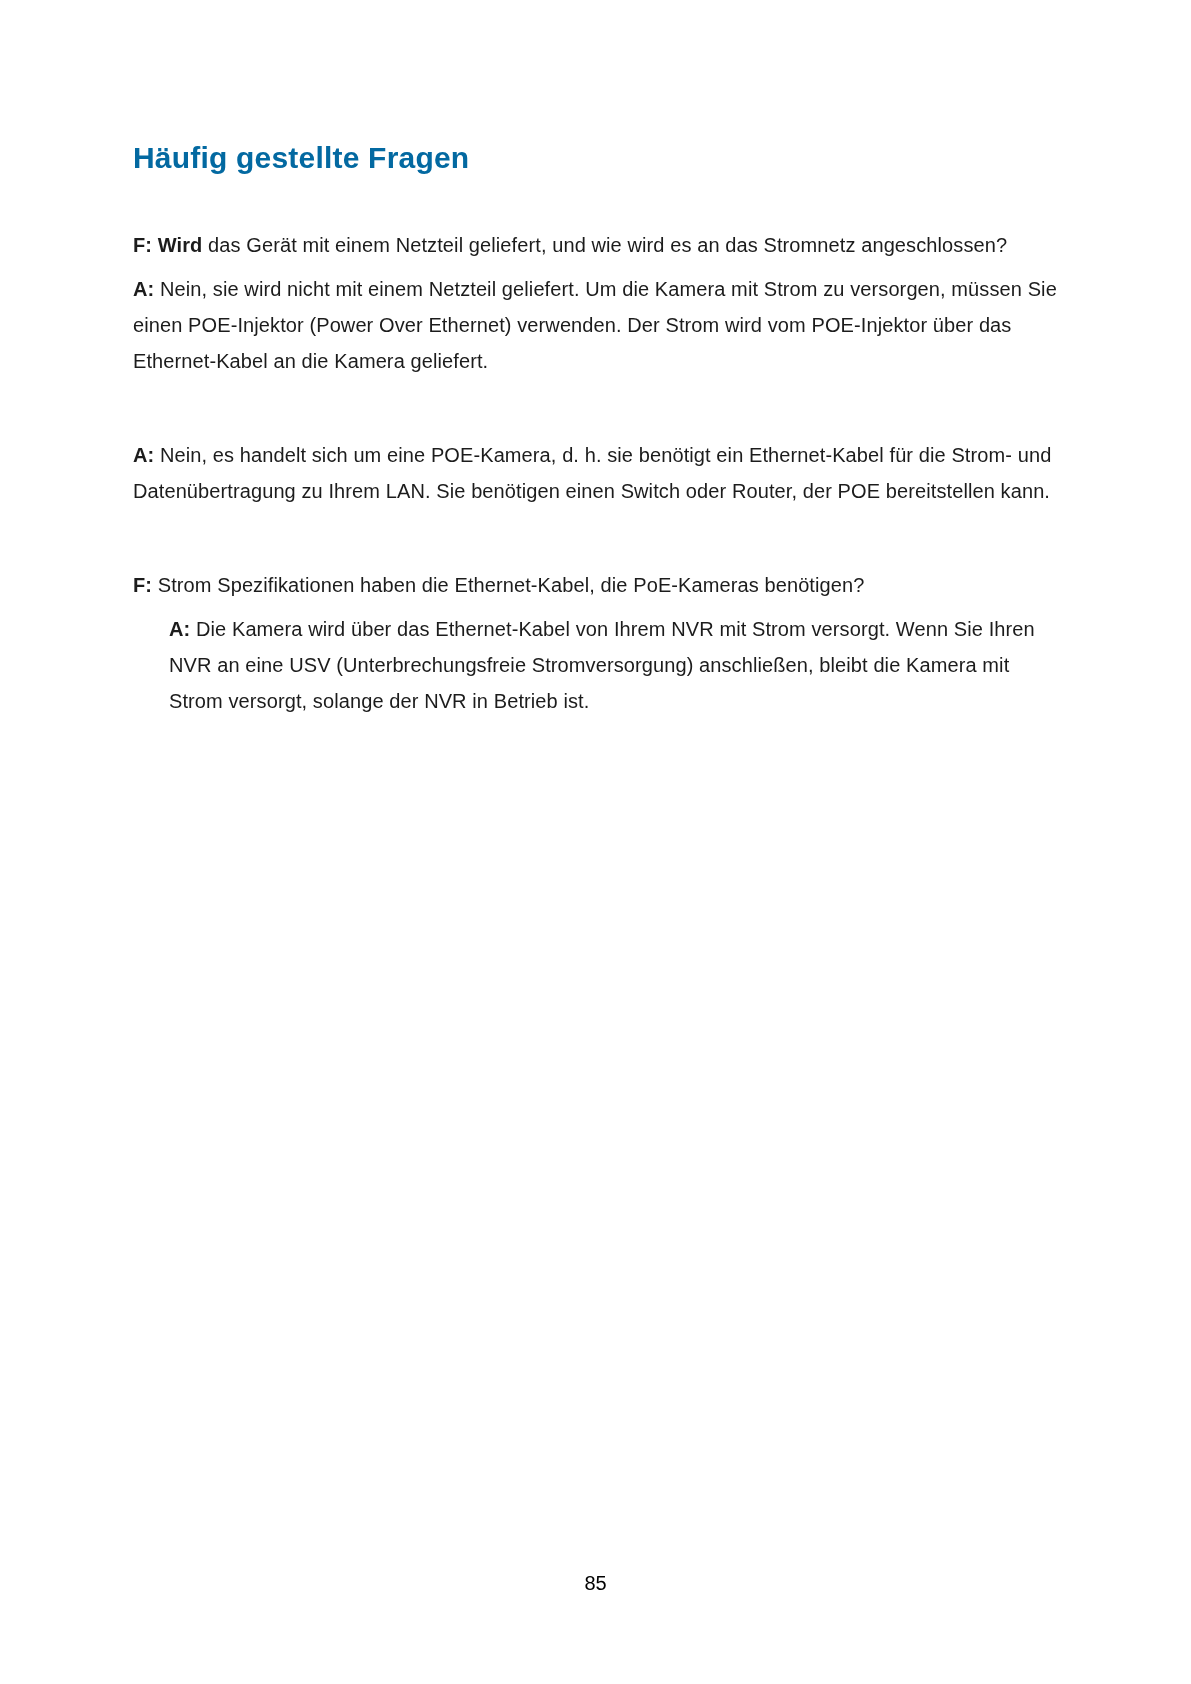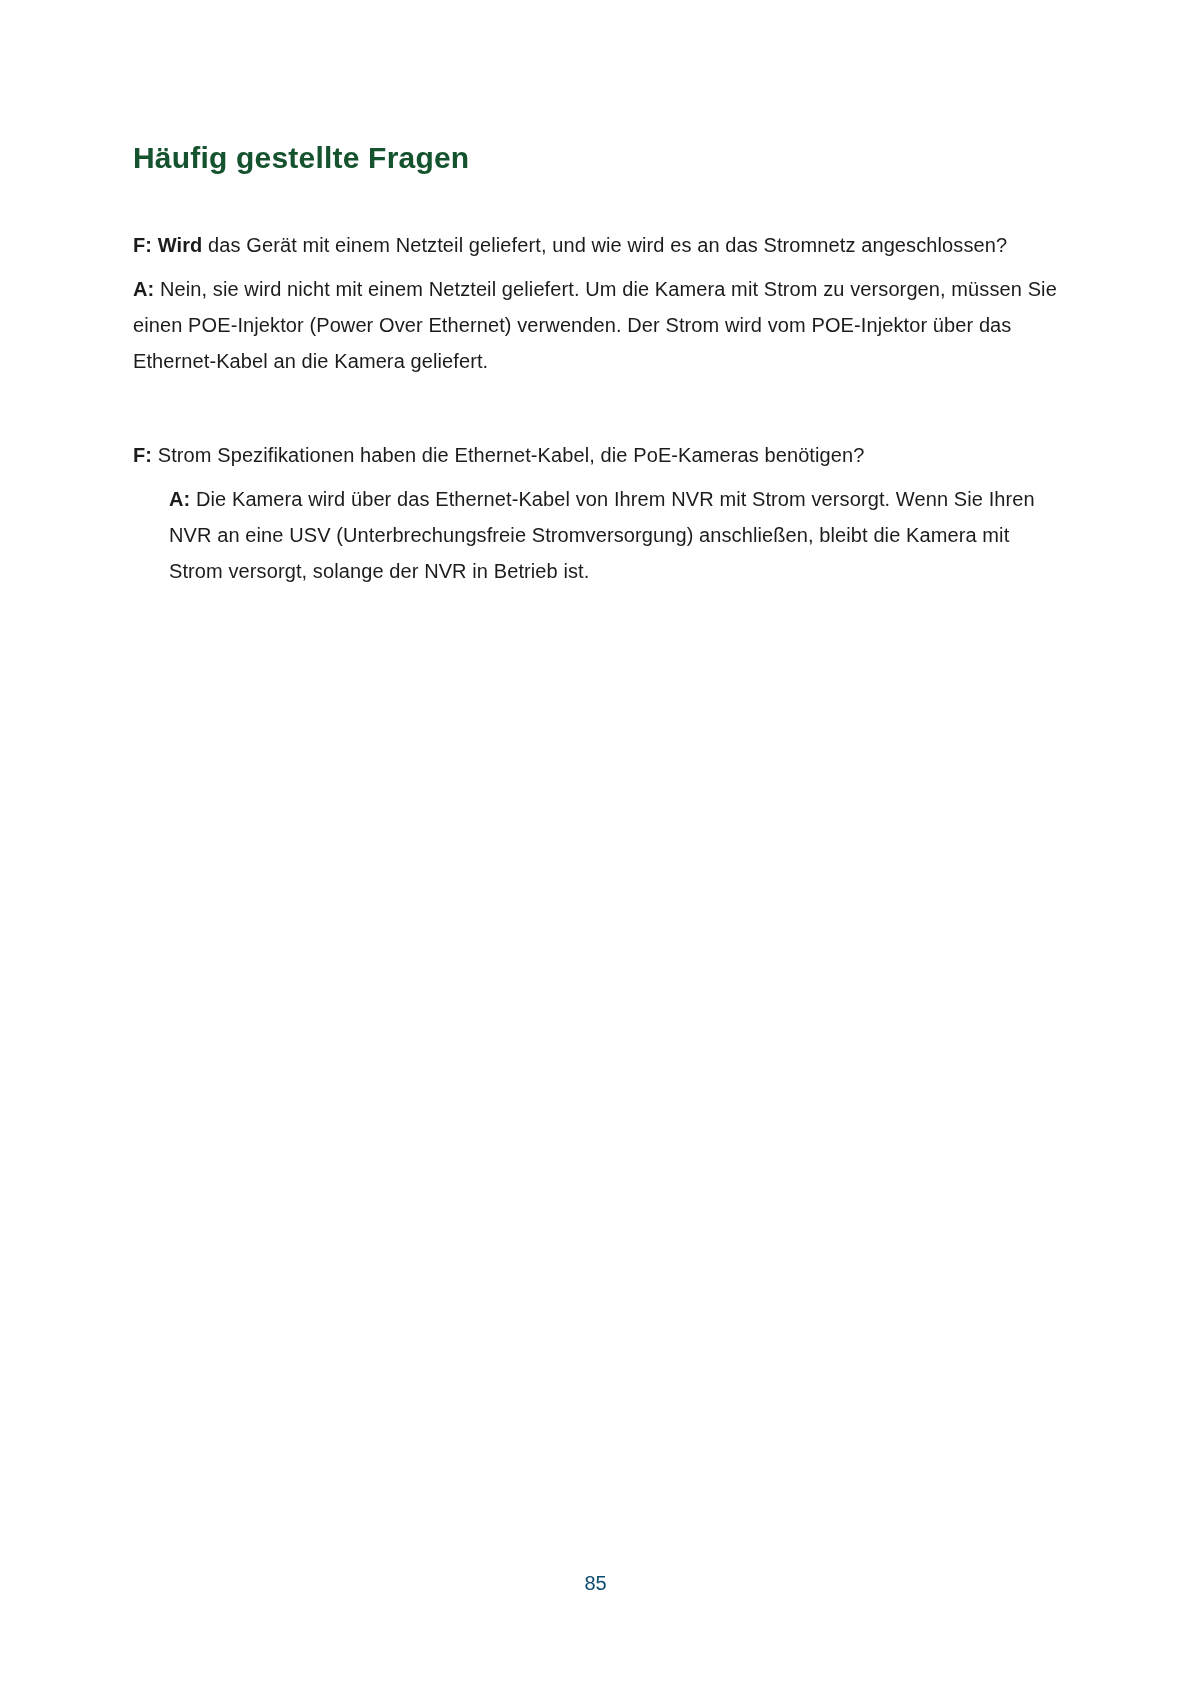--- a/index.html
+++ b/index.html
@@ -23,21 +23,21 @@
   }
   .content {
     position: absolute;
     left: 133px;
     top: 138px;
     width: 929px;
   }
   .doc-title {
     font-size: 30px;
     font-weight: 700;
-    color: #14532d;
+    color: #0369a1;
     margin: 0 0 50px 0;
     line-height: 1.3;
     letter-spacing: 0.2px;
   }
   .faq p {
     margin: 0;
     font-size: 20px;
     line-height: 1.8;
     letter-spacing: 0.1px;
   }
@@ -55,37 +55,38 @@
     font-weight: 700;
     text-align: right;
   }
   .page-number {
     position: absolute;
     left: 0;
     right: 0;
     top: 1572px;
     text-align: center;
     font-size: 20px;
-    color: #0c4a6e;
+    color: #000000;
   }
 </style>
 </head>
 <body>
 
 <div class="page">
   <div class="content">
 
     <h1 class="doc-title">Häufig gestellte Fragen</h1>
 
     <div class="faq">
       <p class="question"><span class="bold">F: Wird</span><span> das Gerät mit einem Netzteil geliefert, und wie wird es an das Stromnetz angeschlossen?</span></p>
       <p class="answer"><span class="bold">A:</span><span> Nein, sie wird nicht mit einem Netzteil geliefert. Um die Kamera mit Strom zu versorgen, müssen Sie einen POE-Injektor (Power Over Ethernet) verwenden. Der Strom wird vom POE-Injektor über das Ethernet-Kabel an die Kamera geliefert.</span></p>
     </div>
 
     <div class="faq">
+      <p class="answer"><span class="bold">A:</span><span> Nein, es handelt sich um eine POE-Kamera, d. h. sie benötigt ein Ethernet-Kabel für die Strom- und Datenübertragung zu Ihrem LAN. Sie benötigen einen Switch oder Router, der POE bereitstellen kann.</span></p>
     </div>
 
     <div class="faq">
       <p class="question"><span class="bold">F:</span><span> Strom Spezifikationen haben die Ethernet-Kabel, die PoE-Kameras benötigen?</span></p>
     </div>
 
     <div class="faq">
       <p class="answer"><span class="bold">A:</span><span> Die Kamera wird über das Ethernet-Kabel von Ihrem NVR mit Strom versorgt. Wenn Sie Ihren NVR an eine USV (Unterbrechungsfreie Stromversorgung) anschließen, bleibt die Kamera mit Strom versorgt, solange der NVR in Betrieb ist.</span></p>
     </div>
 

